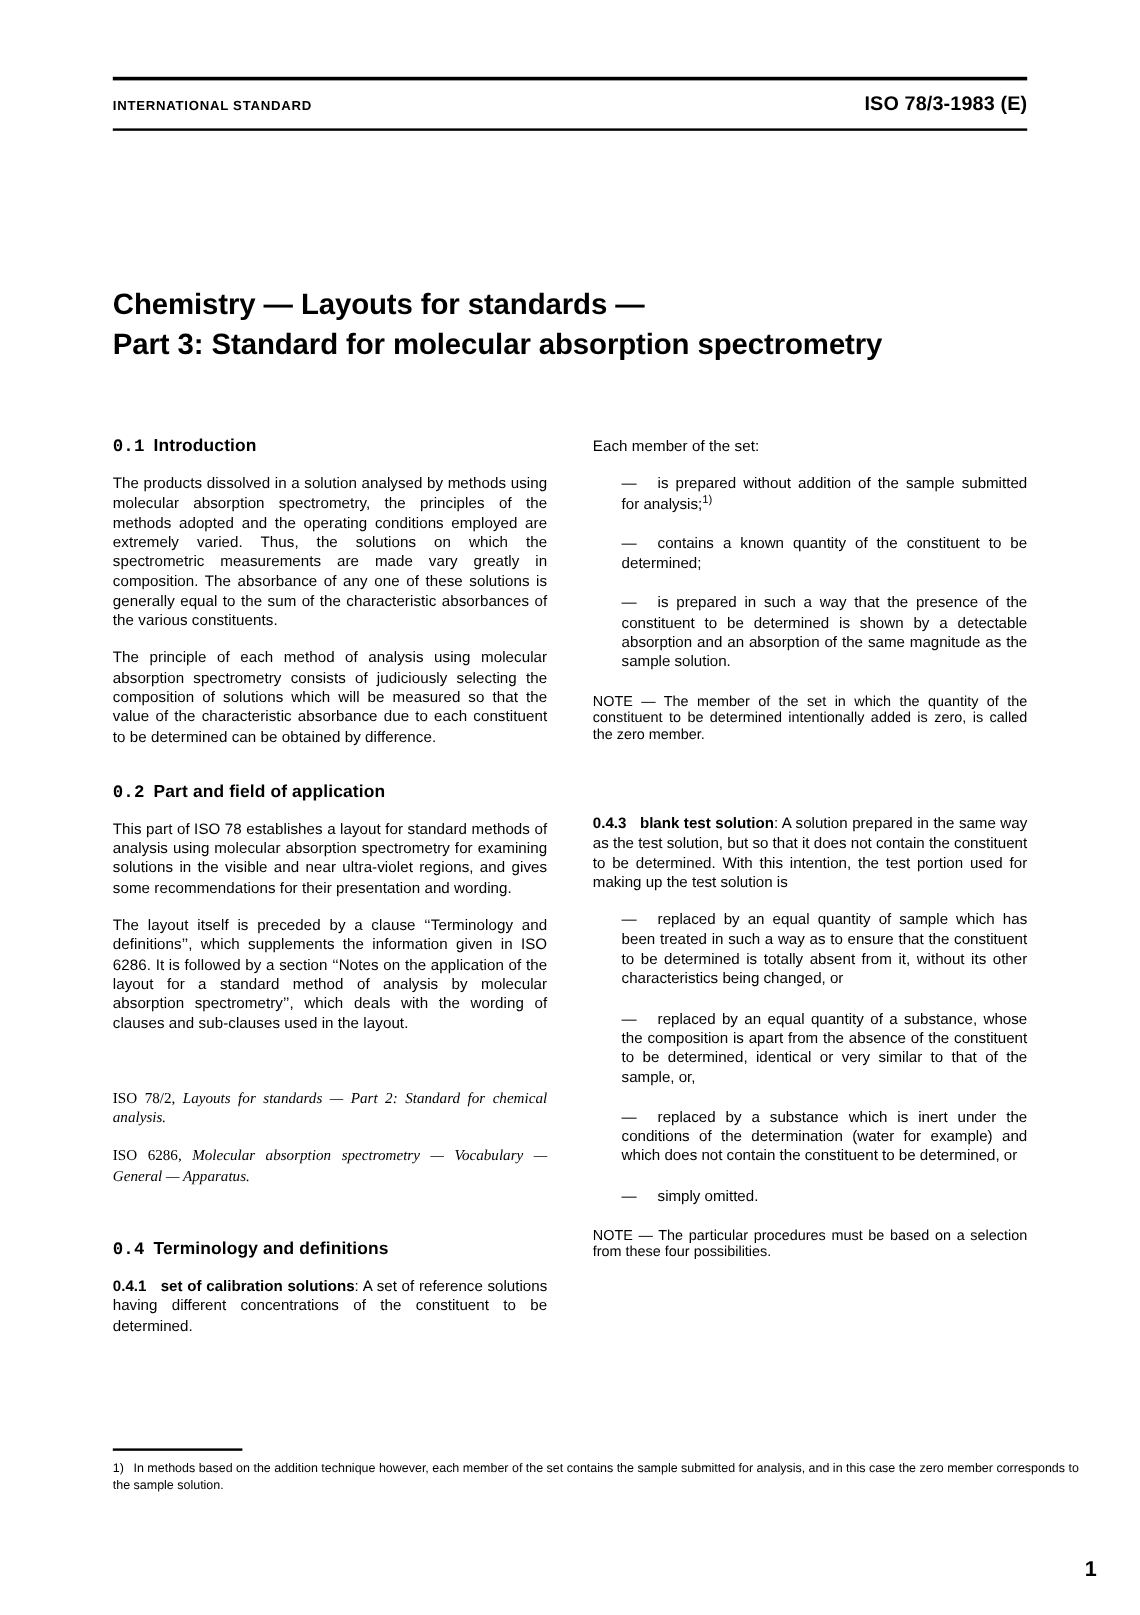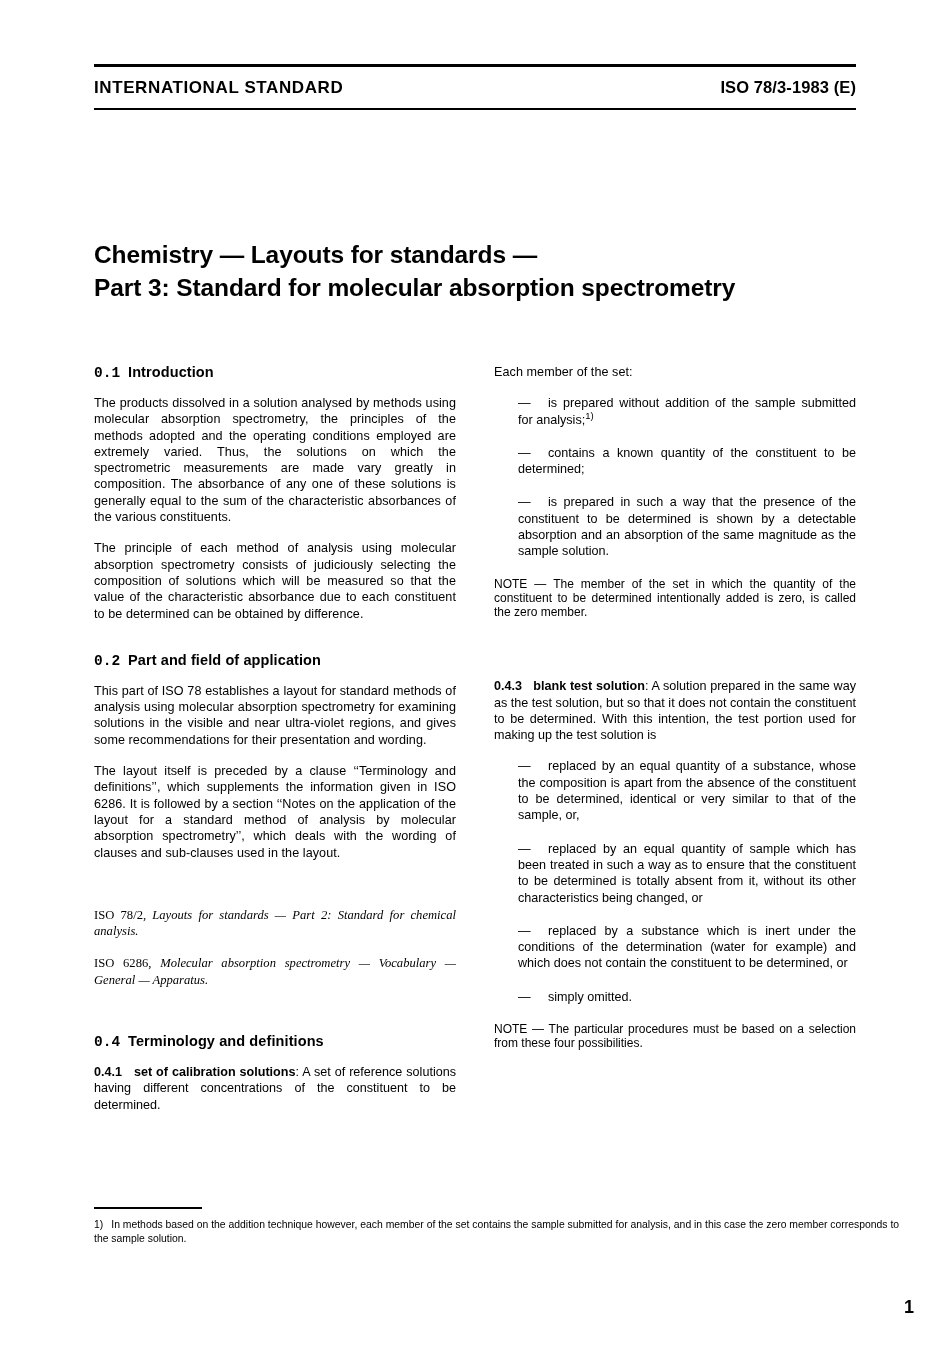--- a/index.html
+++ b/index.html
@@ -38,21 +38,21 @@
     background: #000;
     width: 100%;
   }
   .header-row {
     display: flex;
     justify-content: space-between;
     align-items: baseline;
     padding: 11px 0 10px 0;
   }
   .header-left {
-    font-size: 17px;
+    font-size: 11px;
     font-weight: bold;
     letter-spacing: 0.6px;
   }
   .header-right {
     font-size: 16.5px;
     font-weight: bold;
     letter-spacing: 0.1px;
   }
 
   
@@ -254,23 +254,23 @@
 
       <p class="note">NOTE — The member of the set in which the quantity of the constituent to be determined intentionally added is zero, is called the zero member.</p>
 
       <div class="sec-gap"></div>
 
 
       <div class="sec-gap"></div>
 
       <p class="def"><b>0.4.3</b>&nbsp;&nbsp;&nbsp;<b>blank test solution</b><span>: A solution prepared in the same way as the test solution, but so that it does not contain the constituent to be determined. With this intention, the test portion used for making up the test solution is</span></p>
 
+      <p class="dash hanging"><span class="d">—</span><span>replaced by an equal quantity of sample which has been treated in such a way as to ensure that the constituent to be determined is totally absent from it, without its other characteristics being changed, or</span></p>
+
       <p class="dash hanging"><span class="d">—</span><span>replaced by an equal quantity of a substance, whose the composition is apart from the absence of the constituent to be determined, identical or very similar to that of the sample, or,</span></p>
-
-      <p class="dash hanging"><span class="d">—</span><span>replaced by an equal quantity of sample which has been treated in such a way as to ensure that the constituent to be determined is totally absent from it, without its other characteristics being changed, or</span></p>
 
       <p class="dash hanging"><span class="d">—</span><span>replaced by a substance which is inert under the conditions of the determination (water for example) and which does not contain the constituent to be determined, or</span></p>
 
       <p class="dash hanging"><span class="d">—</span><span>simply omitted.</span></p>
 
       <p class="note">NOTE — The particular procedures must be based on a selection from these four possibilities.</p>
 
     </div>
   </div>
 

